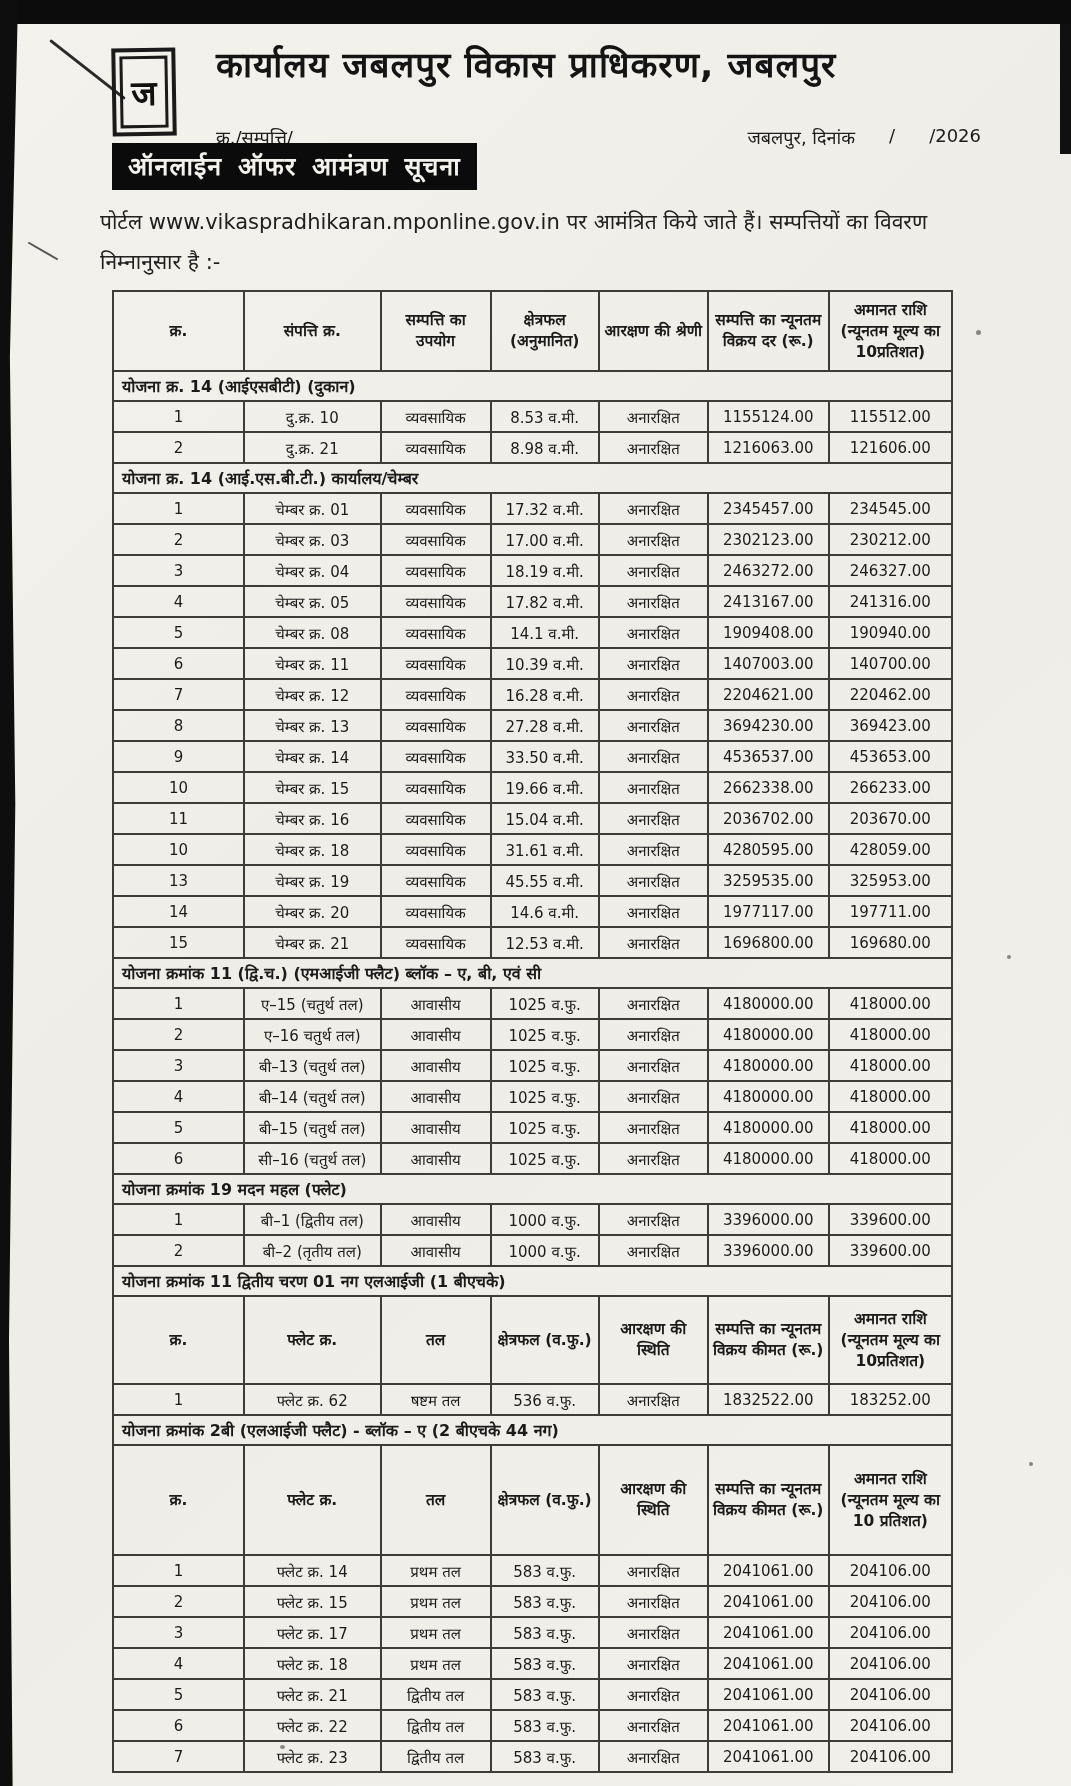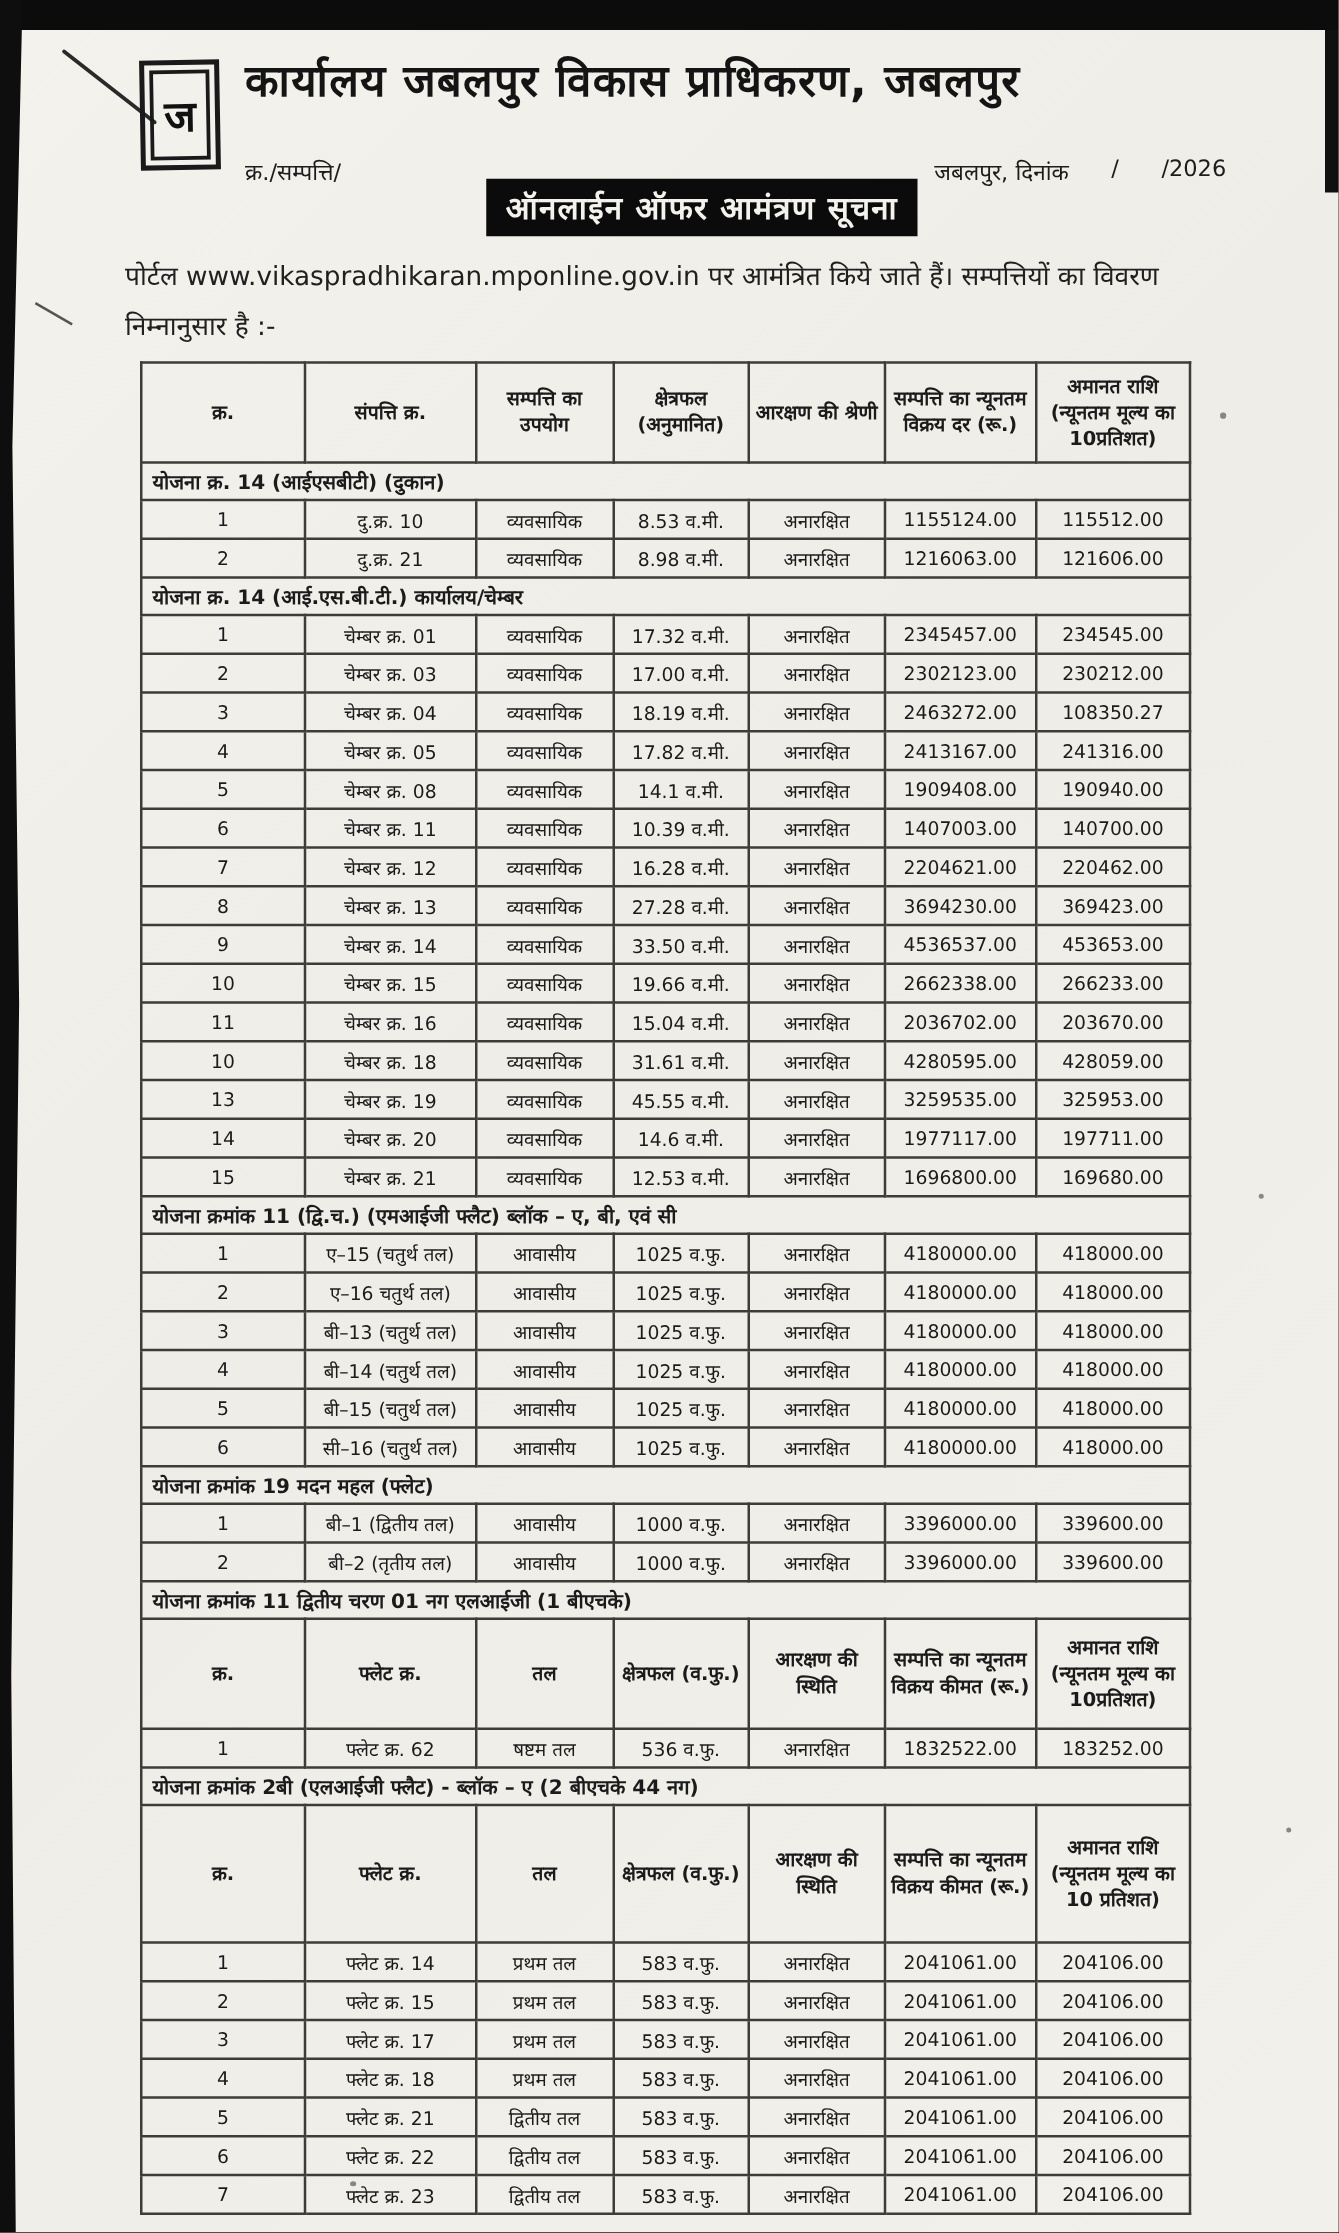--- a/index.html
+++ b/index.html
@@ -57,37 +57,37 @@
     margin-top: 8px;
     flex: 0 0 auto;
     transform: rotate(-1deg);
   }
   .logo-inner {
     width: 100%; height: 100%;
     border: 3px solid #1a1a1a;
     display: flex; align-items: center; justify-content: center;
     font-size: 34px; font-weight: bold; color: #111;
   }
-  .head-right { flex: 1 1 auto; padding-left: 20px; }
+  .head-right { flex: 1 1 auto; padding-left: 40px; }
   .org-title {
     font-size: 35px;
     font-weight: bold;
     letter-spacing: 1px;
     white-space: nowrap;
     color: #141414;
   }
   .ref-row {
     display: flex; justify-content: space-between;
     margin-top: 38px;
     font-size: 18px;
     padding-right: 30px;
   }
   .date-group { display: flex; gap: 34px; }
 
-  .notice-title-wrap { text-align: center; margin-top: -6px; }
+  .notice-title-wrap { margin-top: -6px; font-family: Liberation Mono, monospace; }
   .notice-title {
     display: inline-block;
     background: #0b0b0b;
     color: #f4f2ec;
     font-size: 25px;
     font-weight: bold;
     padding: 5px 16px 7px 16px;
     letter-spacing: 1px;
   }
 
@@ -242,21 +242,21 @@
             <td>2302123.00</td>
             <td>230212.00</td>
           </tr>
           <tr>
             <td>3</td>
             <td>चेम्बर क्र. 04</td>
             <td>व्यवसायिक</td>
             <td>18.19 व.मी.</td>
             <td>अनारक्षित</td>
             <td>2463272.00</td>
-            <td>108350.27</td>
+            <td>246327.00</td>
           </tr>
           <tr>
             <td>4</td>
             <td>चेम्बर क्र. 05</td>
             <td>व्यवसायिक</td>
             <td>17.82 व.मी.</td>
             <td>अनारक्षित</td>
             <td>2413167.00</td>
             <td>241316.00</td>
           </tr>

